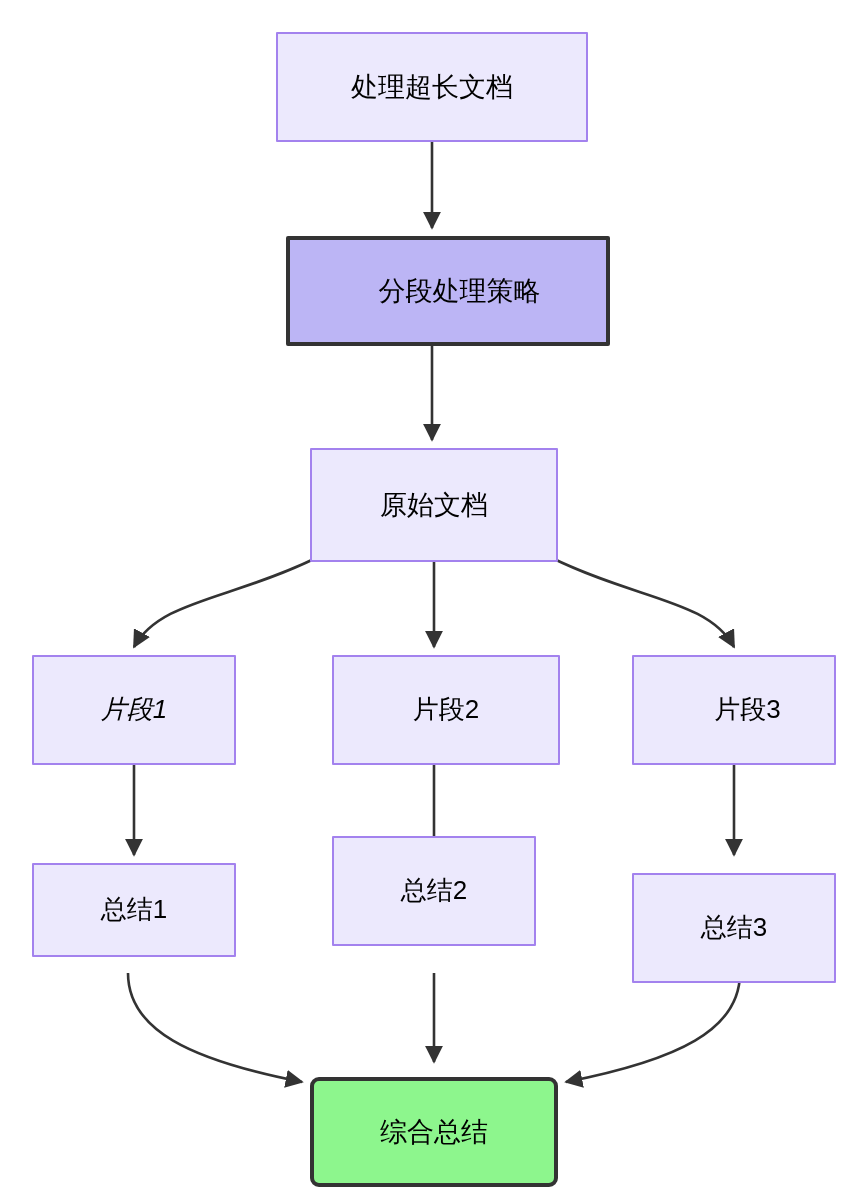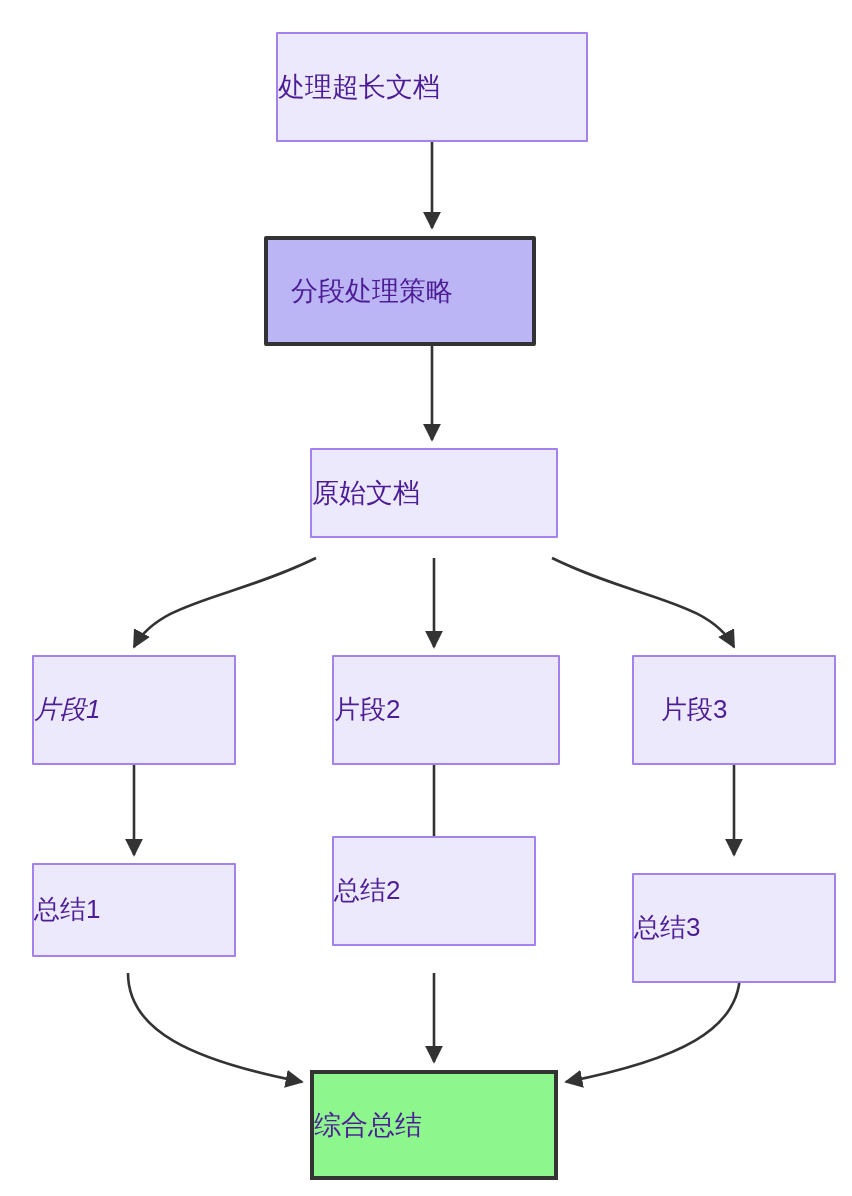--- a/index.html
+++ b/index.html
@@ -26,44 +26,45 @@
     top: 0;
     width: 852px;
     height: 1196px;
     pointer-events: none;
   }
   .node {
     position: absolute;
     box-sizing: border-box;
     display: flex;
     align-items: center;
-    justify-content: flex-start;
+    justify-content: center;
     text-align: center;
-    color: #4c1d95;
+    color: #000000;
     line-height: 1.2;
     white-space: nowrap;
     z-index: 2;
   }
   .node-normal {
     background: #ECE9FD;
     border: 2px solid #A382EE;
     border-radius: 1px;
     font-size: 27px;
   }
   .node-highlight {
     background: #BCB5F5;
     border: 4px solid #333333;
     border-radius: 2px;
     font-size: 27px;
   }
   .node-result {
     background: #8DF68D;
     border: 4px solid #333333;
-    border-radius: 0;
+    border-radius: 9px;
     font-size: 27px;
+    margin-top: 7px;
   }
   .node-small {
     font-size: 26px;
   }
 </style>
 </head>
 <body>
 
 <div id="diagram">
 
@@ -94,25 +95,25 @@
 
     <path d="M 434 973 L 434 1062" fill="none" stroke="#333333" stroke-width="2.6" marker-end="url(#arrow)"></path>
 
     <path d="M 740 973 C 740 1030 678 1060 566 1082" fill="none" stroke="#333333" stroke-width="2.6" marker-end="url(#arrow)"></path>
   </svg>
 
   <div class="node node-normal" style="left:276px; top:32px; width:312px; height:110px;">
     <span>处理超长文档</span>
   </div>
 
-  <div class="node node-highlight" style="left:264px; top:236px; width:272px; height:110px;padding-left:23px;">
+  <div class="node node-highlight" style="left:286px; top:236px; width:324px; height:110px;padding-left:23px;">
     <span>分段处理策略</span>
   </div>
 
-  <div class="node node-normal" style="left:310px; top:448px; width:248px; height:90px;">
+  <div class="node node-normal" style="left:310px; top:448px; width:248px; height:114px;">
     <span>原始文档</span>
   </div>
 
   <div class="node node-normal node-small" style="left:32px; top:655px; width:204px; height:110px;font-style:italic;">
     <span>片段1</span>
   </div>
 
   <div class="node node-normal node-small" style="left:332px; top:655px; width:228px; height:110px;">
     <span>片段2</span>
   </div>

